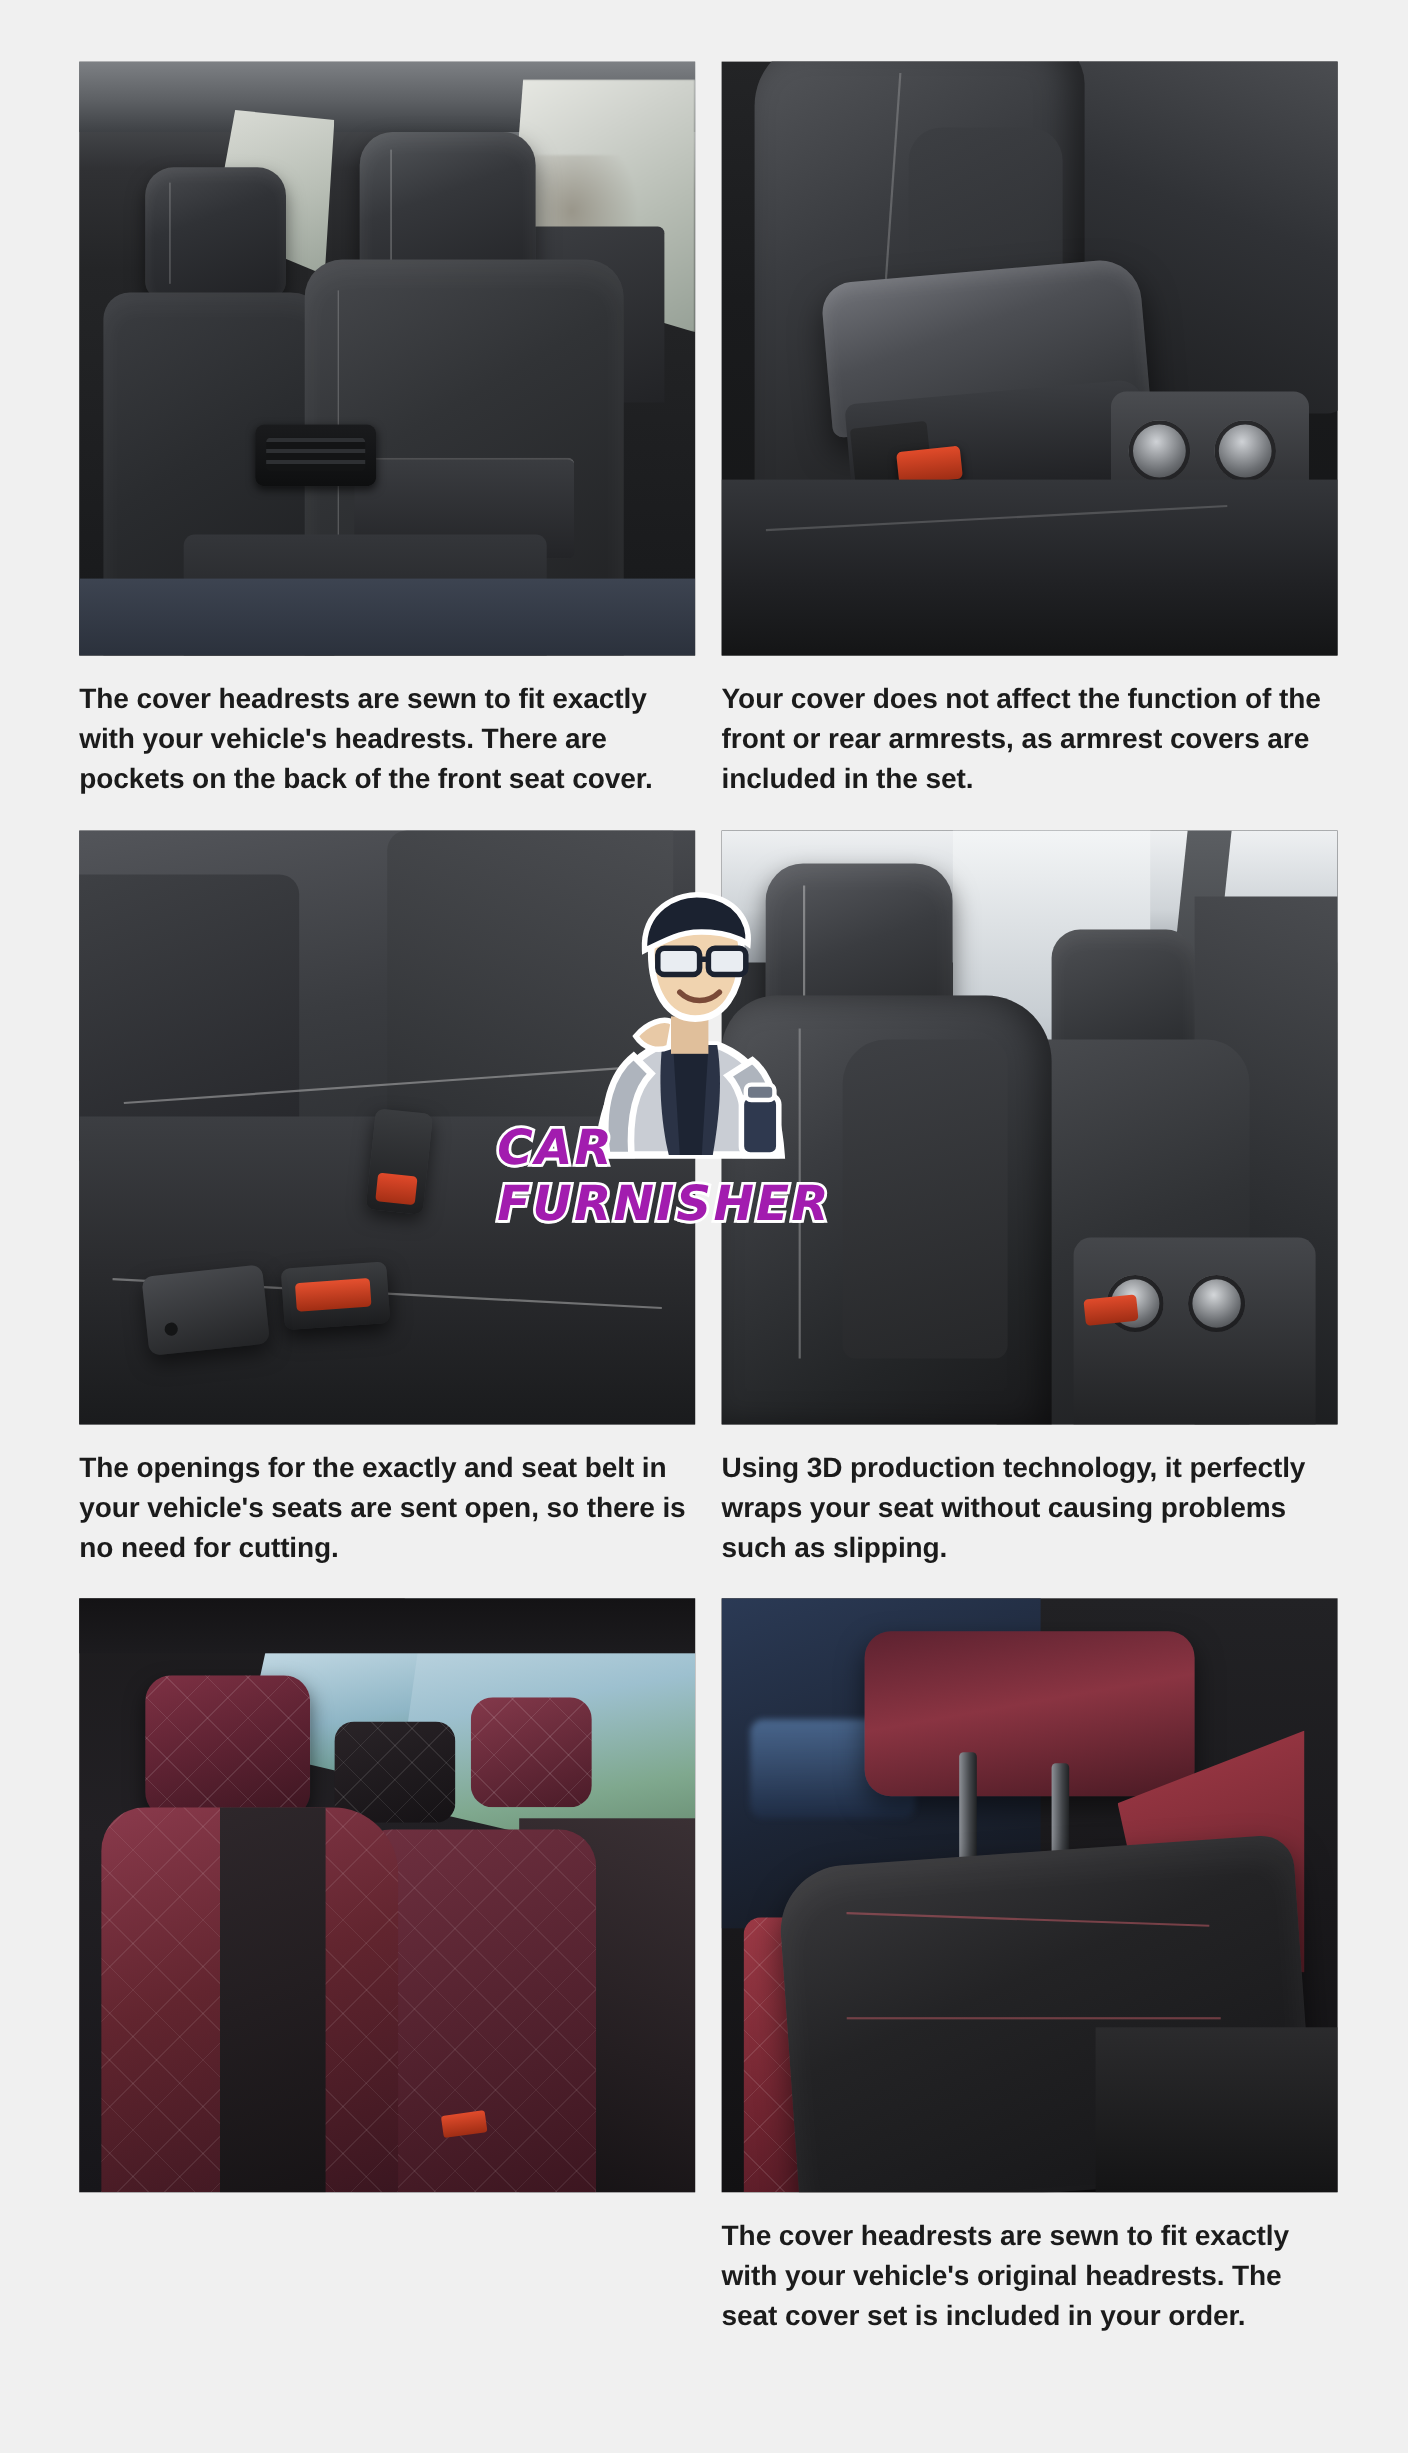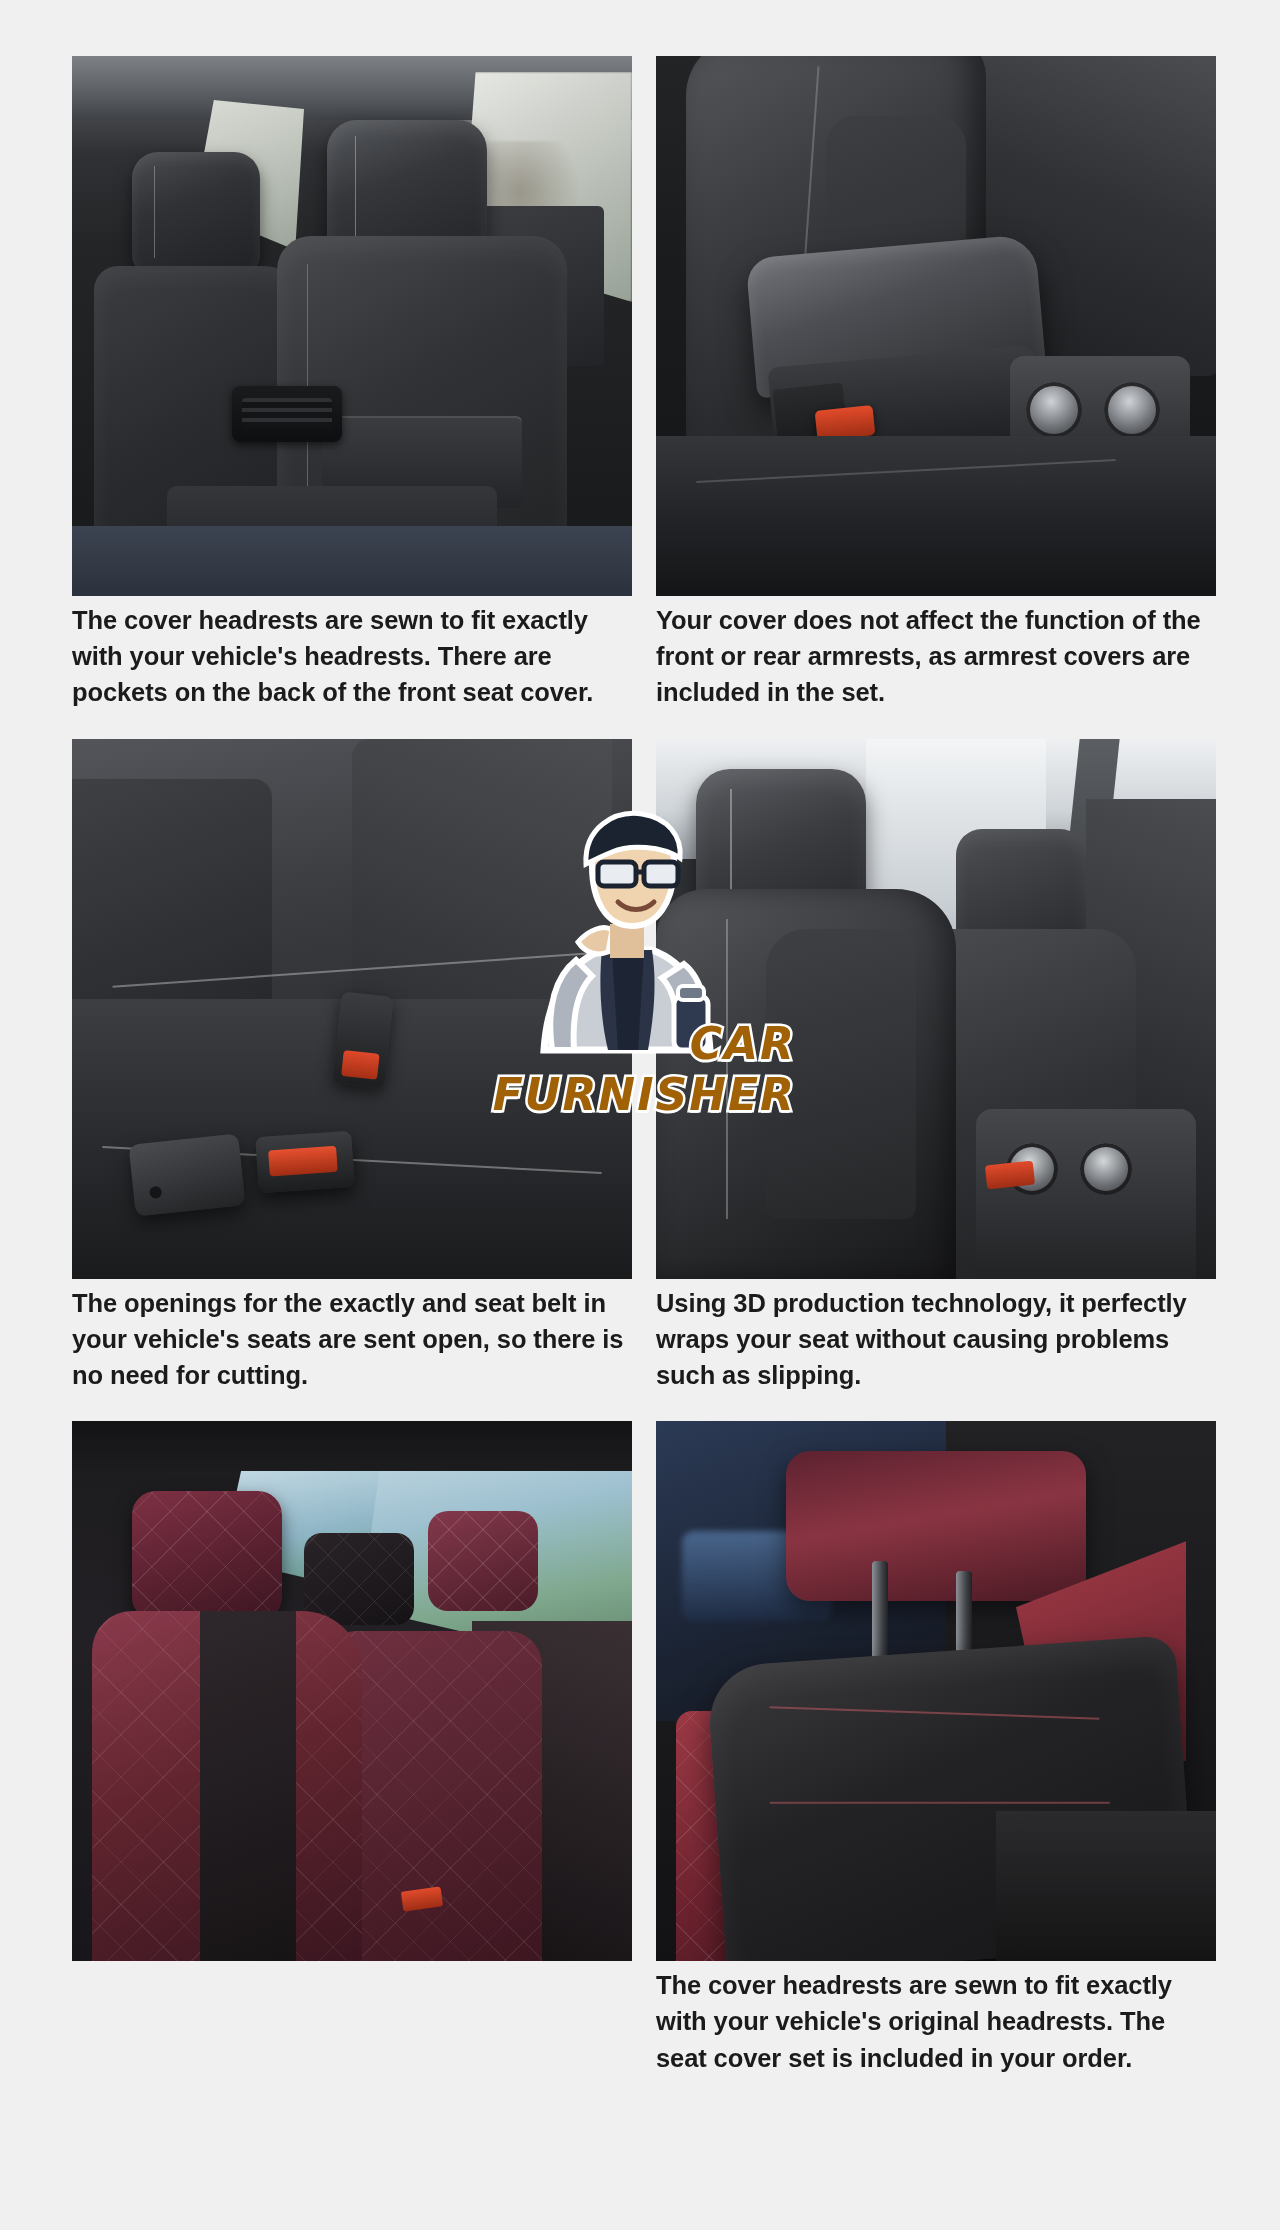--- a/index.html
+++ b/index.html
@@ -34,21 +34,21 @@
     position: relative;
   }
   .photo {
     position: relative;
     width: 560px;
     height: 540px;
     overflow: hidden;
     background: #2a2a2c;
   }
   .caption {
-    margin-top: 6px;
+    margin-top: 22px;
     font-size: 25.5px;
     line-height: 1.42;
     font-weight: bold;
     color: #1b1b1b;
     letter-spacing: -0.1px;
   }
   .caption.narrow { max-width: 545px; }
 
   
   .p1 {
@@ -470,27 +470,27 @@
     width: 344px;
     height: 330px;
     pointer-events: none;
     z-index: 20;
   }
   .wm-text {
     position:absolute;
     left: 0;
     bottom: 10px;
     width: 344px;
-    text-align:right;
+    text-align:left;
     font-family: "DejaVu Sans", sans-serif;
     font-weight: bold;
     font-style: italic;
     font-size: 44px;
     letter-spacing: 2px;
-    color: #a16207;
+    color: #a21caf;
     -webkit-text-stroke: 5px #ffffff;
     paint-order: stroke fill;
     text-shadow: 0 3px 0 rgba(255,255,255,0.9);
   }
   .wm-text span.inner{
     position:relative;
   }
 </style>
 </head>
 <body>

